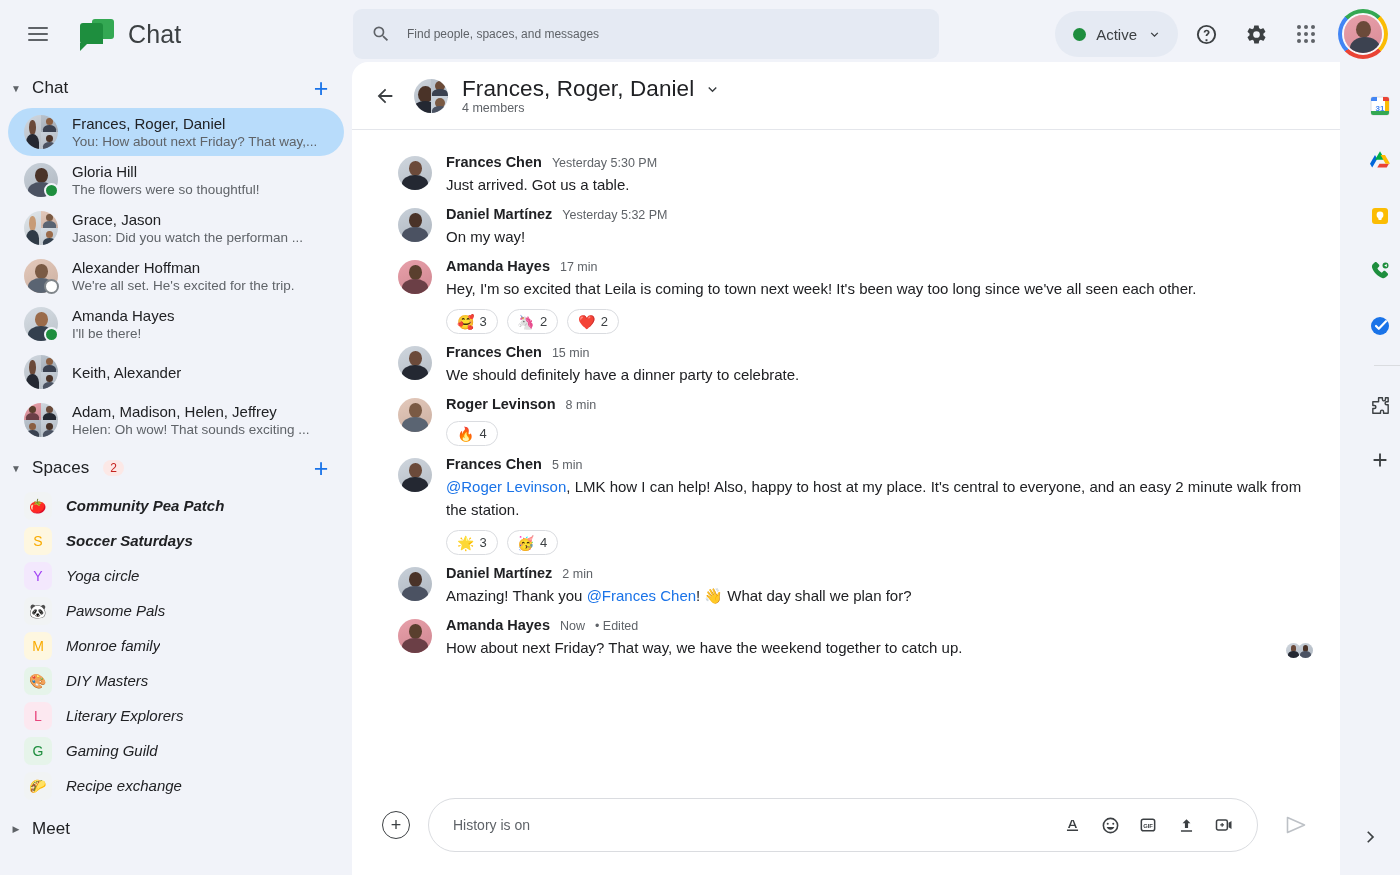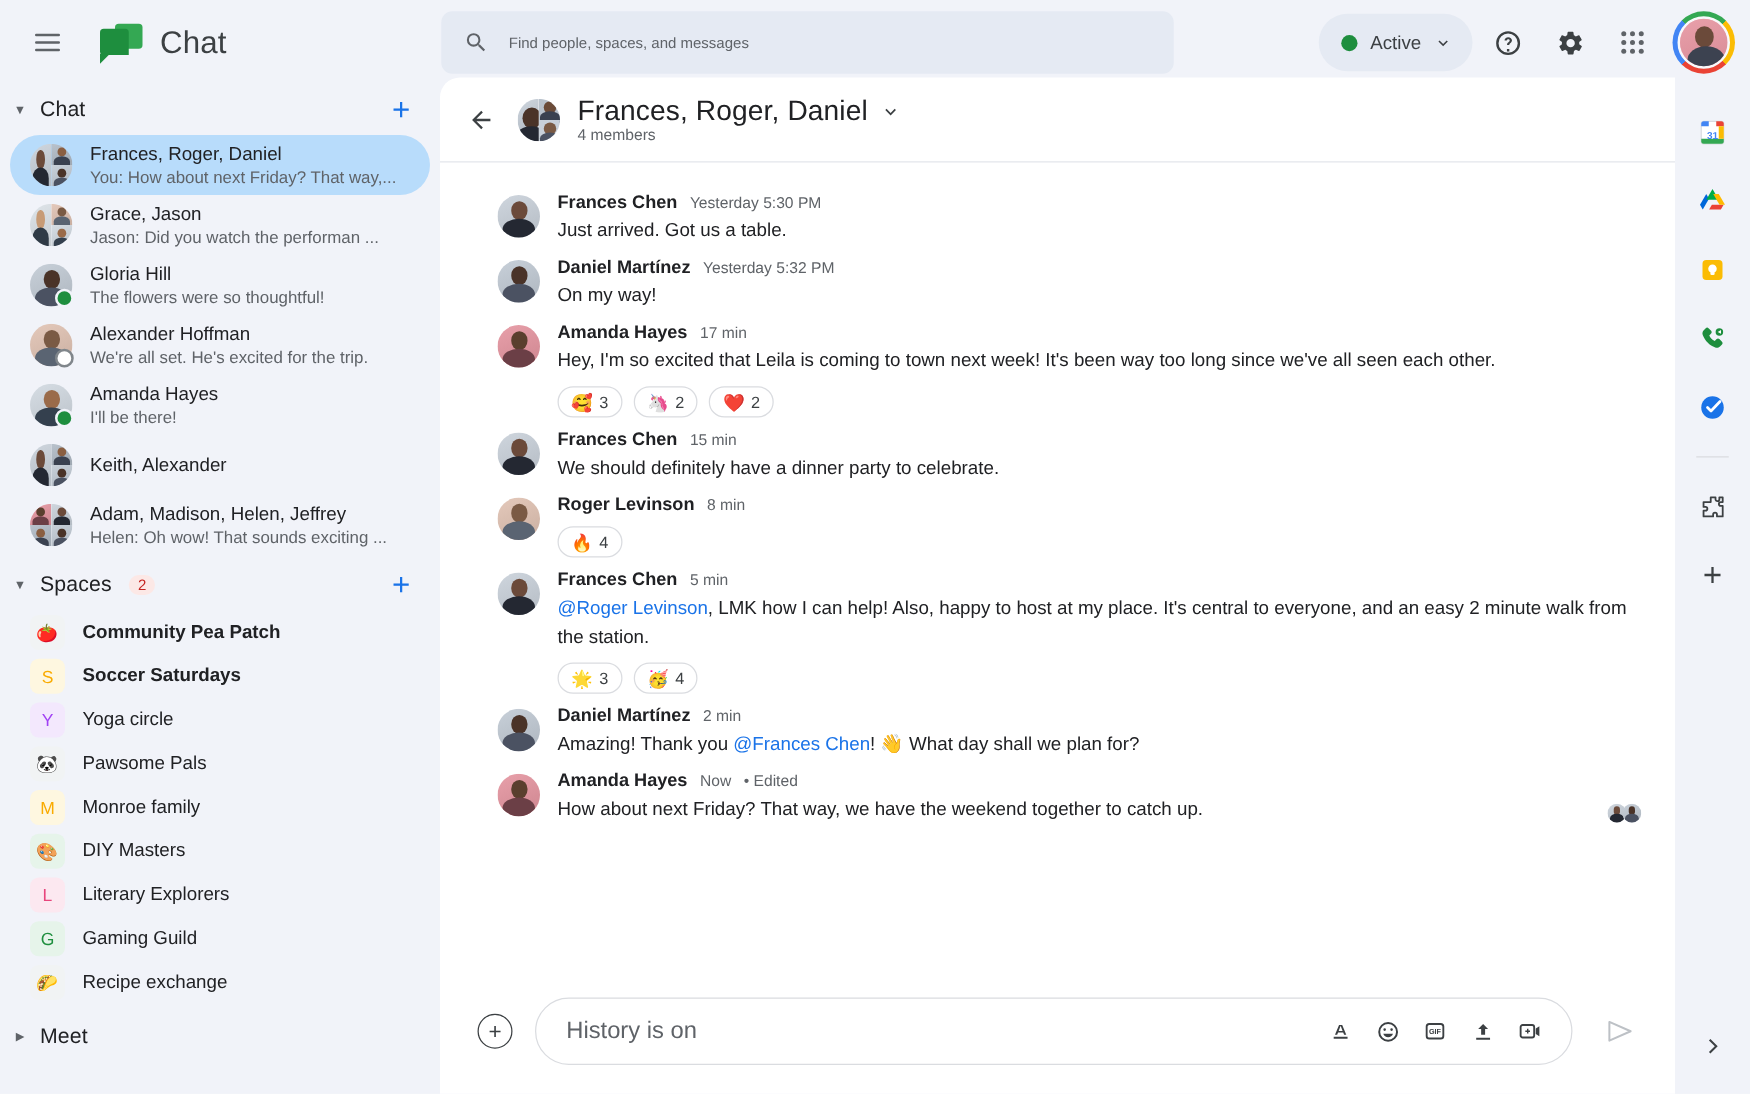--- a/index.html
+++ b/index.html
@@ -114,21 +114,21 @@
 
   .space-row {
     height: 35px; display: flex; align-items: center; gap: 14px;
     padding: 0 16px; margin: 0 8px; border-radius: 18px; cursor: pointer;
   }
   .space-ic {
     width: 28px; height: 28px; border-radius: 7px; flex: 0 0 28px;
     display: flex; align-items: center; justify-content: center;
     font-size: 14px; font-weight: 500;
   }
-  .space-name { font-size: 15px; color: #202124; white-space: nowrap; overflow: hidden; text-overflow: ellipsis; }
+  .space-name { font-size: 15px; color: #202124; white-space: nowrap; overflow: hidden; text-overflow: ellipsis; font-style: italic; }
   .space-row.unread .space-name { font-weight: 700; }
 
   
   #main {
     position: absolute; left: 352px; top: 62px; width: 988px; height: 813px;
     background: #fff; border-radius: 16px 0 0 0;
     display: flex; flex-direction: column; overflow: hidden;
   }
   #conv-head {
     height: 68px; flex: 0 0 68px; display: flex; align-items: center;
@@ -171,34 +171,34 @@
   #composer { flex: 0 0 86px; display: flex; align-items: center; padding: 0 24px 14px 24px; gap: 18px; }
   #plus-circle {
     width: 28px; height: 28px; border-radius: 50%; border: 1.6px solid #3c4043;
     display: flex; align-items: center; justify-content: center; cursor: pointer;
     color: #3c4043; font-size: 18px; line-height: 1; flex: 0 0 28px; margin-left: 6px;
   }
   #input-pill {
     flex: 1; height: 54px; border: 1px solid #dadce0; border-radius: 27px;
     display: flex; align-items: center; padding: 0 16px 0 24px; gap: 4px;
   }
-  #input-ph { flex: 1; font-size: 19px; color: #5f6368; }
+  #input-ph { flex: 1; font-size: 14px; color: #5f6368; }
   .comp-ic {
     width: 34px; height: 34px; border-radius: 50%; display: flex;
     align-items: center; justify-content: center; cursor: pointer; color: #3c4043;
   }
   #send-btn {
     width: 40px; height: 40px; display: flex; align-items: center; justify-content: center;
     cursor: pointer; color: #bdc1c6; flex: 0 0 40px;
   }
 
   
   #rail {
     position: absolute; right: 0; top: 68px; width: 60px; height: 807px;
-    display: flex; flex-direction: column; align-items: center; padding-top: 18px; gap: 15px;
+    display: flex; flex-direction: column; align-items: flex-end; padding-top: 18px; gap: 15px;
   }
   .rail-ic {
     width: 40px; height: 40px; border-radius: 8px; display: flex;
     align-items: center; justify-content: center; cursor: pointer;
   }
   #rail-div { width: 26px; height: 1px; background: #dadce0; margin: 4px 0; }
   #rail-expand {
     position: absolute; right: 10px; bottom: 18px; width: 40px; height: 40px;
     border-radius: 50%; display: flex; align-items: center; justify-content: center;
     cursor: pointer; color: #3c4043;
@@ -324,20 +324,36 @@
           </div>
         </div>
         <div class="chat-txt">
           <div class="chat-name">Frances, Roger, Daniel</div>
           <div class="chat-prev">You: How about next Friday? That way,...</div>
         </div>
       </div>
       <div class="chat-row">
         <div class="avatar">
           <div class="ph">
+            <div class="pa">
+              <div class="bg" style="background:linear-gradient(155deg,#c8d0d9,#aeb6bf)"></div>
+              <div class="head" style="left:32%;top:16%;width:38%;height:42%;background:#4a3328"></div>
+              <div class="body" style="left:12%;top:56%;width:76%;height:50%;background:#4b5262"></div>
+            </div>
+          </div>
+          <span class="status online"></span>
+        </div>
+        <div class="chat-txt">
+          <div class="chat-name">Gloria Hill</div>
+          <div class="chat-prev">The flowers were so thoughtful!</div>
+        </div>
+      </div>
+      <div class="chat-row">
+        <div class="avatar">
+          <div class="ph">
             <div class="split g2">
               <div>
                 <div class="pa">
                   <div class="bg" style="background:linear-gradient(155deg,#dfe5ea,#c5cbd0)"></div>
                   <div class="head" style="left:32%;top:16%;width:38%;height:42%;background:#c79b76"></div>
                   <div class="body" style="left:12%;top:56%;width:76%;height:50%;background:#2f3a46"></div>
                 </div>
               </div>
               <div style="display:grid;grid-template-rows:1fr 1fr">
                 <div>
@@ -354,36 +370,20 @@
                     <div class="body" style="left:12%;top:56%;width:76%;height:50%;background:#34404e"></div>
                   </div>
                 </div>
               </div>
             </div>
           </div>
         </div>
         <div class="chat-txt">
           <div class="chat-name">Grace, Jason</div>
           <div class="chat-prev">Jason: Did you watch the performan ...</div>
-        </div>
-      </div>
-      <div class="chat-row">
-        <div class="avatar">
-          <div class="ph">
-            <div class="pa">
-              <div class="bg" style="background:linear-gradient(155deg,#c8d0d9,#aeb6bf)"></div>
-              <div class="head" style="left:32%;top:16%;width:38%;height:42%;background:#4a3328"></div>
-              <div class="body" style="left:12%;top:56%;width:76%;height:50%;background:#4b5262"></div>
-            </div>
-          </div>
-          <span class="status online"></span>
-        </div>
-        <div class="chat-txt">
-          <div class="chat-name">Gloria Hill</div>
-          <div class="chat-prev">The flowers were so thoughtful!</div>
         </div>
       </div>
       <div class="chat-row">
         <div class="avatar">
           <div class="ph">
             <div class="pa">
               <div class="bg" style="background:linear-gradient(155deg,#e4c9bb,#caafa1)"></div>
               <div class="head" style="left:32%;top:16%;width:38%;height:42%;background:#7a5a44"></div>
               <div class="body" style="left:12%;top:56%;width:76%;height:50%;background:#5a6472"></div>
             </div>

